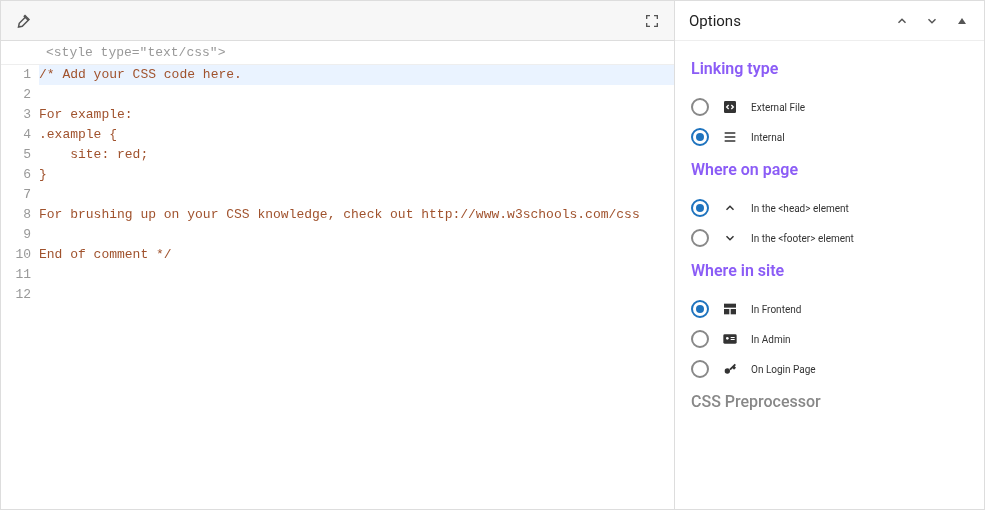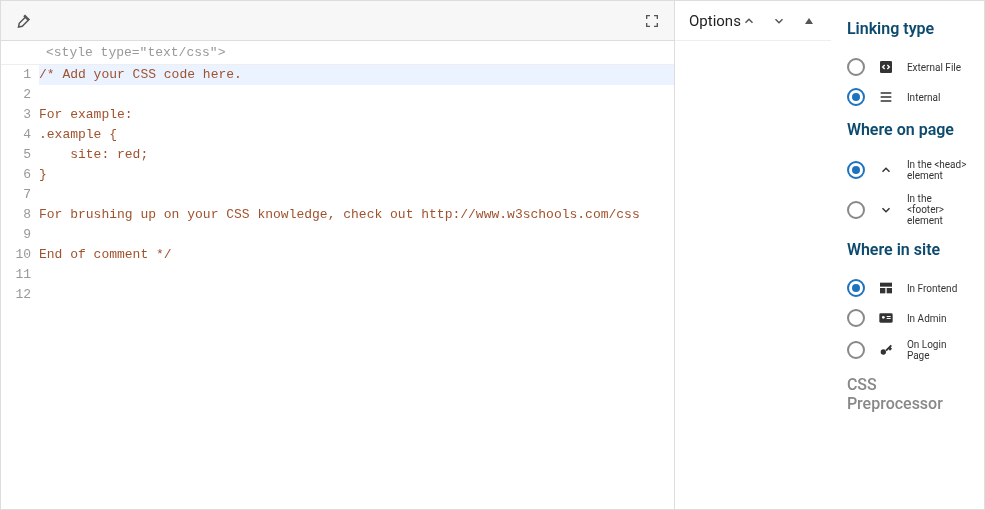--- a/index.html
+++ b/index.html
@@ -69,21 +69,21 @@
   overflow: hidden;
 }
 .code-lines div { height: 20px; }
 .code-lines div.hl { background: #eaf3ff; }
 .side-panel {
   width: 310px;
   border: 1px solid #ddd;
   border-left: none;
   background: #fff;
   display: flex;
-  flex-direction: row;
+  flex-direction: column;
 }
 .side-header {
   height: 40px;
   display: flex;
   align-items: center;
   padding: 0 14px;
   border-bottom: 1px solid #eee;
   font-size: 15px;
   color: #222;
 }
@@ -94,21 +94,21 @@
   color: #555;
 }
 .nav-icons span { cursor: pointer; display:inline-flex; align-items:center; justify-content:center; width:16px; height:16px;}
 .side-body {
   padding: 10px 16px;
   overflow: auto;
 }
 .section-title {
   font-size: 16px;
   font-weight: 600;
-  color: #0c4a6e;
+  color: #8b5cf6;
   margin: 8px 0 14px;
 }
 .section-title.muted { color: #888; font-weight: 500; }
 .opt-row {
   display: flex;
   align-items: center;
   gap: 12px;
   padding: 6px 0;
   cursor: pointer;
 }

